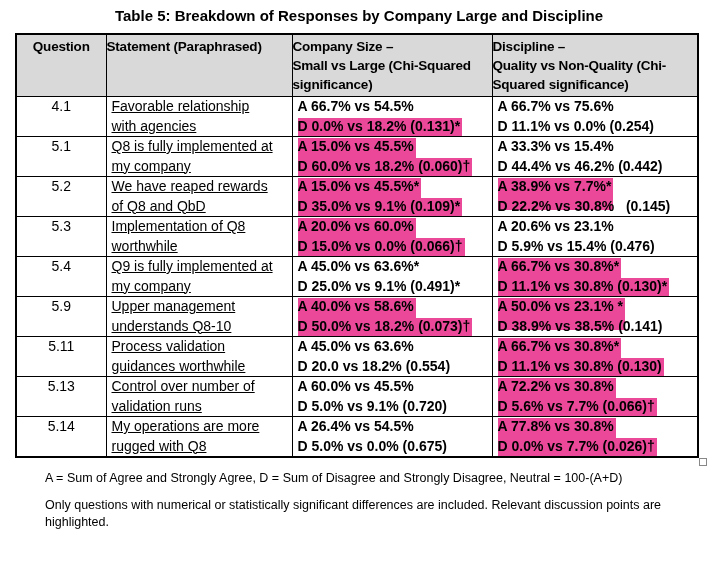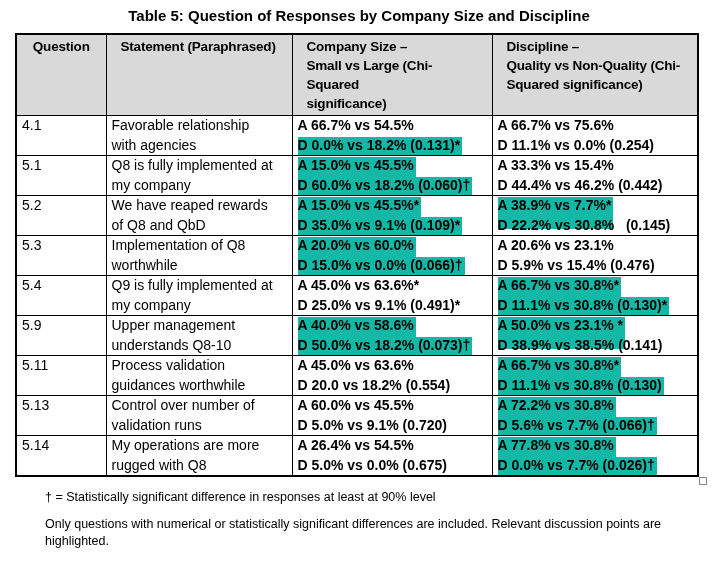--- a/index.html
+++ b/index.html
@@ -14,41 +14,41 @@
   .tbl-wrap{position:relative;width:682px;margin:9px 0 0 15px;}
   table.resp{
     border-collapse:collapse;table-layout:fixed;width:682px;
     border:2px solid #000;font-size:14px;
   }
   table.resp th, table.resp td{
     border:1px solid #000;vertical-align:top;overflow:hidden;
   }
   table.resp th{
     background:#d9d9d9;font-weight:bold;text-align:left;
-    padding:2px 14px;line-height:19px;font-size:13.5px;letter-spacing:-0.2px;
+    padding:2px 0;line-height:19px;font-size:13.5px;letter-spacing:-0.2px;
     white-space:pre-line;height:57px;
   }
   table.resp th.c{text-align:center;}
   table.resp td{padding:0 5px;line-height:19.5px;height:39px;}
-  td.q-cell{text-align:left;}
-  td.stmt-cell{white-space:pre-line;}
+  td.q-cell{text-align:center;}
+  td.stmt-cell{white-space:pre-line;text-decoration:underline;}
   .line{white-space:pre-wrap;font-weight:bold;}
   .line .t{white-space:pre-wrap;}
-  .line .hl{background:#14b8a6;padding:0 2px 16px 0;}
+  .line .hl{background:#ec4899;padding:0 2px 16px 0;}
   .footnotes{margin:12px 30px 0 45px;font-size:12.5px;line-height:17px;width:645px;}
   .footnotes p{margin:0 0 10px 0;}
   .resize-handle{
     position:absolute;right:-10px;bottom:-8px;width:6px;height:6px;
     background:#ffffff;border:1px solid #888888;
   }
 </style>
 </head>
 <body>
 
-<div class="doc-title">Table 5: Question of Responses by Company Size and Discipline</div>
+<div class="doc-title">Table 5: Breakdown of Responses by Company Large and Discipline</div>
 
 <div class="tbl-wrap">
   <table class="resp">
     <colgroup>
       <col style="width:90px">
         <col style="width:186px">
         <col style="width:200px">
         <col style="width:206px">
     </colgroup>
     <thead>
@@ -180,15 +180,15 @@
             <div class="line"><span class="t hl">A 77.8% vs 30.8%</span></div>
             <div class="line"><span class="t hl">D 0.0% vs 7.7% (0.026)†</span></div>
           </td>
         </tr>
       </tbody>
   </table>
   <div class="resize-handle"></div>
 </div>
 
 <div class="footnotes">
-  <p>† = Statistically significant difference in responses at least at 90% level</p>
+  <p>A = Sum of Agree and Strongly Agree, D = Sum of Disagree and Strongly Disagree, Neutral = 100-(A+D)</p>
   <p>Only questions with numerical or statistically significant differences are included. Relevant discussion points are highlighted.</p>
 </div>
 
 </body></html>

